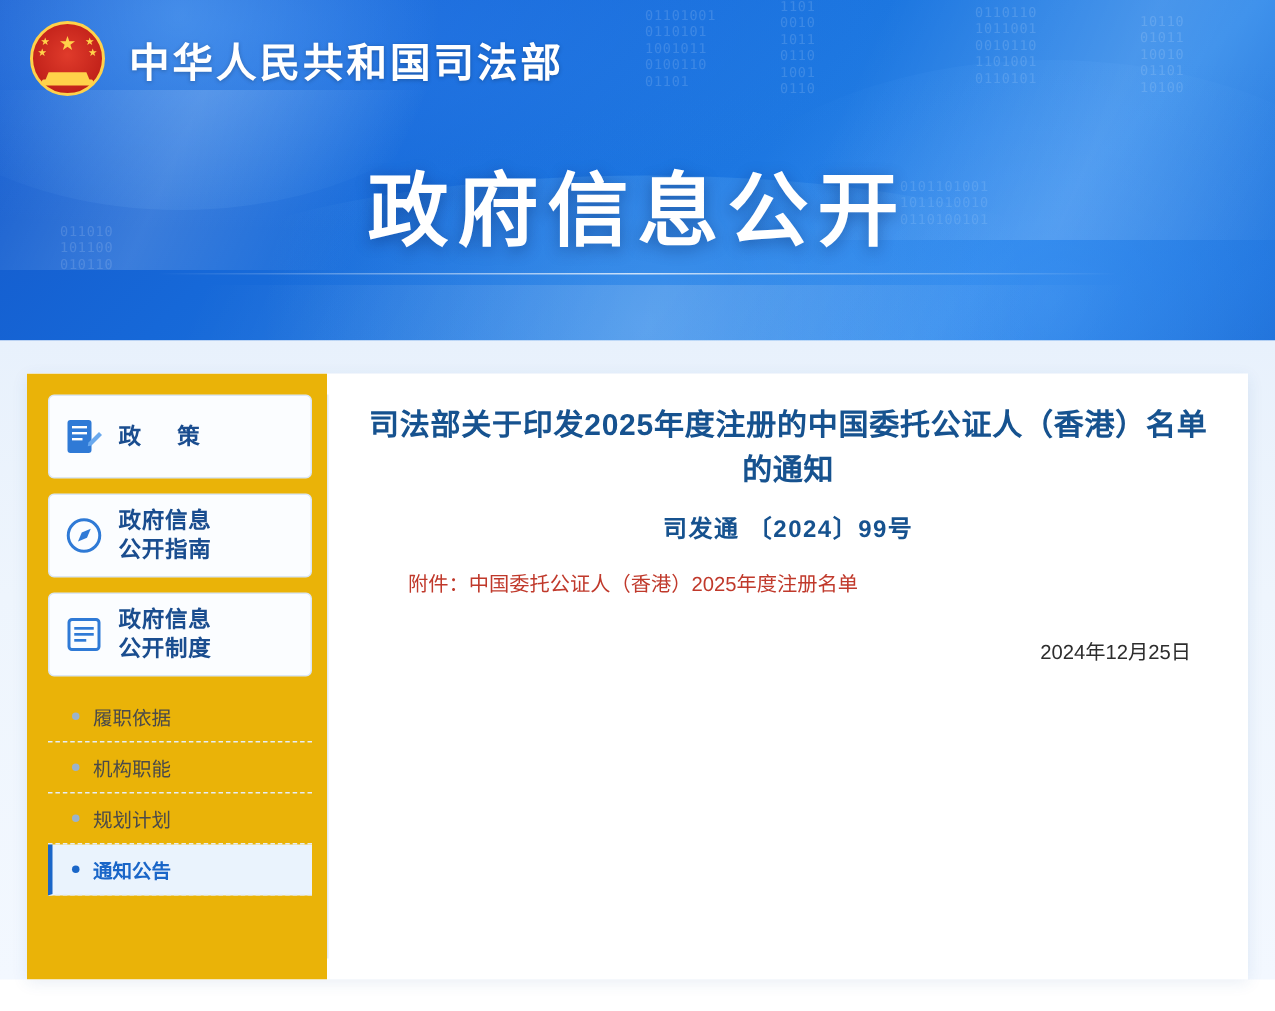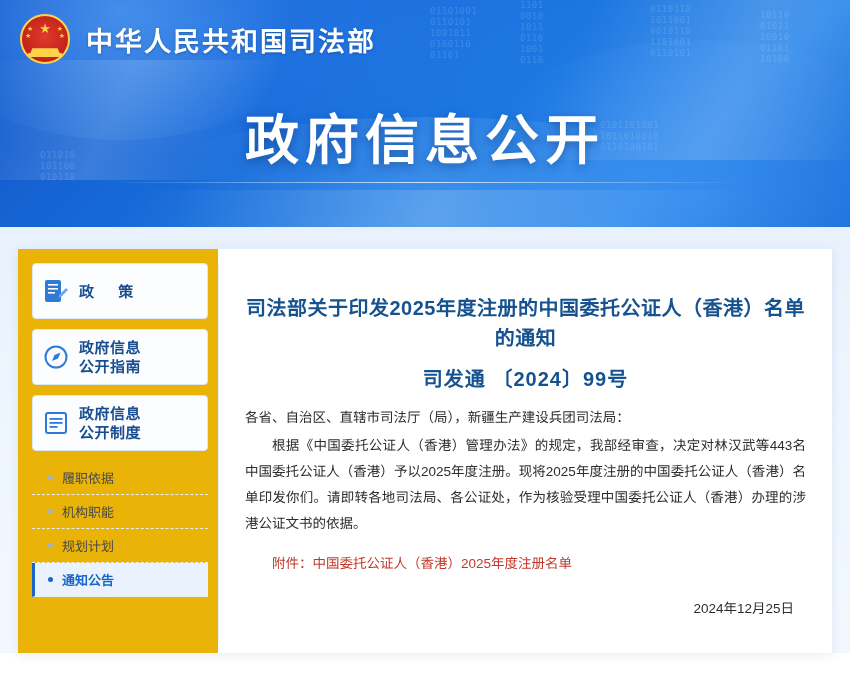--- a/index.html
+++ b/index.html
@@ -206,26 +206,25 @@
     padding: 20px 26px 0 26px;
     min-width: 0;
   }
   .art-title {
     text-align: center;
     color: #16528f;
     font-size: 20px;
     font-weight: bold;
     line-height: 30px;
     letter-spacing: 0.5px;
-    margin-top: 24px;
   }
   .art-docnum {
     text-align: center;
     color: #16528f;
-    font-size: 20px;
+    font-size: 16px;
     font-weight: bold;
     margin-top: 10px;
     letter-spacing: 1px;
   }
   .art-meta {
     margin-top: 12px;
     padding-bottom: 9px;
     border-bottom: 1px solid #e6edf5;
     text-align: center;
     font-size: 11px;
@@ -381,24 +380,20 @@
           <span>通知公告</span>
         </div>
       </div>
     </div>
 
     <div class="divider-v"></div>
 
     <div class="article">
       <h1 class="art-title">司法部关于印发2025年度注册的中国委托公证人（香港）名单的通知</h1>
       <div class="art-docnum">司发通 〔2024〕99号</div>
-      <div class="art-body">
-        <p>各省、自治区、直辖市司法厅（局），新疆生产建设兵团司法局：</p>
-        <p class="indent">根据《中国委托公证人（香港）管理办法》的规定，我部经审查，决定对林汉武等443名中国委托公证人（香港）予以2025年度注册。现将2025年度注册的中国委托公证人（香港）名单印发你们。请即转各地司法局、各公证处，作为核验受理中国委托公证人（香港）办理的涉港公证文书的依据。</p>
-      </div>
       <div class="attach">附件：中国委托公证人（香港）2025年度注册名单</div>
       <div class="sign">
         <div>2024年12月25日</div>
       </div>
 
     </div>
 
   </div>
 </div>
 

